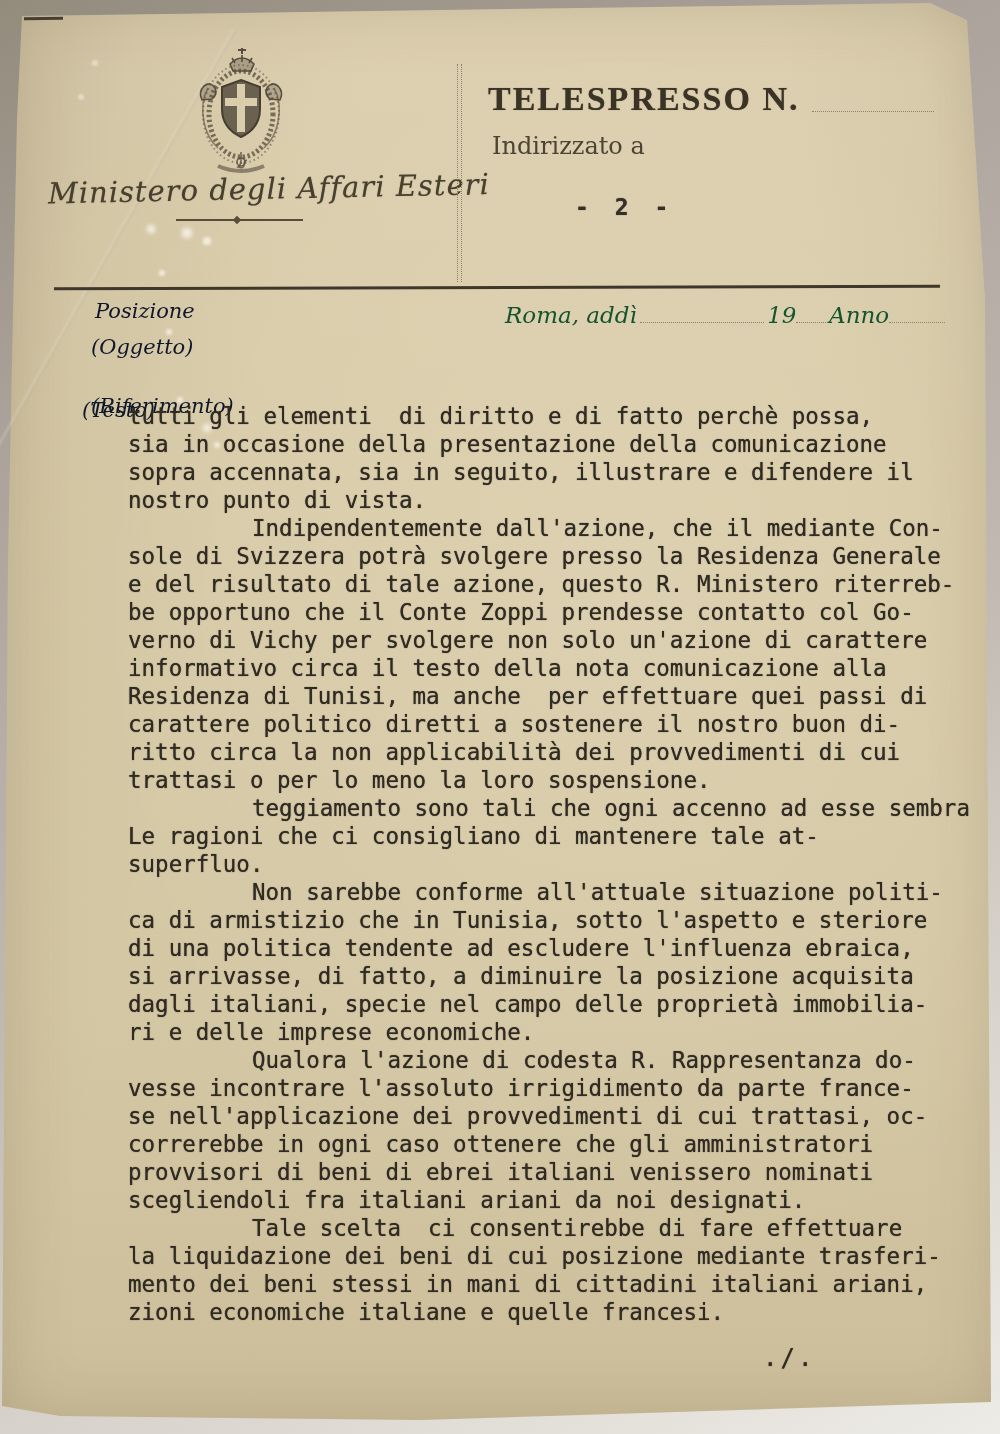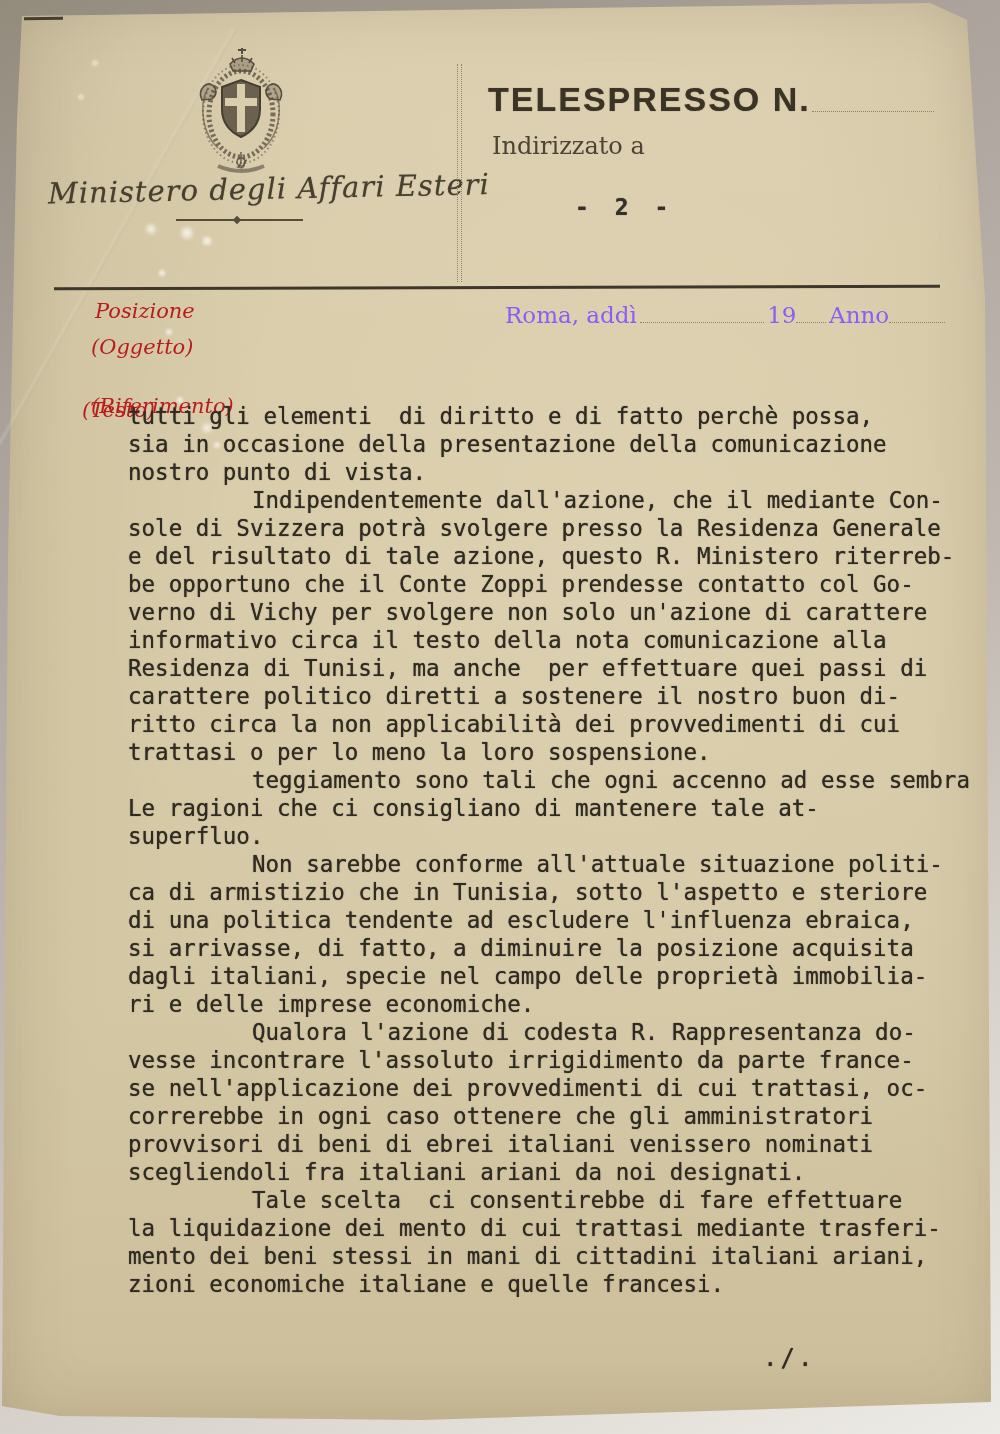--- a/index.html
+++ b/index.html
@@ -60,21 +60,21 @@
   .ministry-underline .diamond{
     position:absolute;left:58px;top:-2px;width:6px;height:6px;background:#564d3b;
     transform:rotate(45deg);
   }
   .vdots{
     position:absolute;left:457px;top:64px;height:218px;width:3px;
     border-left:1px dotted #8e8069;border-right:1px dotted #8e8069;
   }
   .telespresso{
     position:absolute;left:488px;top:80px;white-space:nowrap;
-    font-family:Liberation Sans, sans-serif;font-weight:bold;
+    font-family:Liberation Serif, serif;font-weight:bold;
     font-size:34px;letter-spacing:2px;color:#39322566;color:#3a3326;
     text-shadow:0 0 1px rgba(58,51,38,0.6);
   }
   .telespresso-dots{
     position:absolute;left:812px;top:110px;width:122px;height:1px;
     border-bottom:1px dotted #8e8069;
   }
   .indirizzato{
     position:absolute;left:492px;top:132px;
     font-size:24px;color:#4c4434;
@@ -85,29 +85,29 @@
     font-size:23px;font-weight:bold;letter-spacing:6px;color:#35302a;
     text-shadow:0 0 1px rgba(48,42,34,0.8);
   }
   .hrule{
     position:absolute;left:54px;top:286px;width:886px;height:2.5px;
     background:#3e372b;transform:rotate(-0.15deg);
   }
 
   
   .meta-label{
-    position:absolute;font-style:italic;font-size:21px;color:#b91c1c;white-space:nowrap;
+    position:absolute;font-style:italic;font-size:21px;color:#0f172a;white-space:nowrap;
   }
   .pos-label{left:95px;top:299px;}
   .ogg-label{left:91px;top:335px;}
   .rif-label{left:91px;top:371px;margin-top:23px;}
   .testo-label{left:82px;top:398px;}
   .dateline{
     position:absolute;left:505px;top:302px;width:440px;
-    font-size:23px;color:#8b5cf6;white-space:nowrap;
+    font-style:italic;font-size:23px;color:#14532d;white-space:nowrap;
     display:flex;align-items:baseline;
   }
   .dotted-fill{display:inline-block;border-bottom:1px dotted #8e8069;height:20px;}
   .fill-a{width:160px;}
   .fill-b{width:38px;}
   .fill-c{width:72px;}
   .dateline .gap{width:4px;}
 
   
   .body-text{
@@ -179,20 +179,21 @@
     <span class="dotted-fill fill-b"></span>
     <span class="gap"></span>
     <span>Anno</span>
     <span class="dotted-fill fill-c"></span>
   </div>
 
   <div class="body-text" id="body-text">
       <div class="para">
         <div class="tline">tutti gli elementi  di diritto e di fatto perchè possa,</div>
         <div class="tline">sia in occasione della presentazione della comunicazione</div>
+        <div class="tline">sopra accennata, sia in seguito, illustrare e difendere il</div>
         <div class="tline">nostro punto di vista.</div>
       </div>
       <div class="para indent">
         <div class="tline">Indipendentemente dall'azione, che il mediante Con-</div>
         <div class="tline">sole di Svizzera potrà svolgere presso la Residenza Generale</div>
         <div class="tline">e del risultato di tale azione, questo R. Ministero riterreb-</div>
         <div class="tline">be opportuno che il Conte Zoppi prendesse contatto col Go-</div>
         <div class="tline">verno di Vichy per svolgere non solo un'azione di carattere</div>
         <div class="tline">informativo circa il testo della nota comunicazione alla</div>
         <div class="tline">Residenza di Tunisi, ma anche  per effettuare quei passi di</div>
@@ -216,20 +217,20 @@
       <div class="para indent">
         <div class="tline">Qualora l'azione di codesta R. Rappresentanza do-</div>
         <div class="tline">vesse incontrare l'assoluto irrigidimento da parte france-</div>
         <div class="tline">se nell'applicazione dei provvedimenti di cui trattasi, oc-</div>
         <div class="tline">correrebbe in ogni caso ottenere che gli amministratori</div>
         <div class="tline">provvisori di beni di ebrei italiani venissero nominati</div>
         <div class="tline">scegliendoli fra italiani ariani da noi designati.</div>
       </div>
       <div class="para indent">
         <div class="tline">Tale scelta  ci consentirebbe di fare effettuare</div>
-        <div class="tline">la liquidazione dei mento di cui trattasi mediante trasferi-</div>
+        <div class="tline">la liquidazione dei beni di cui posizione mediante trasferi-</div>
         <div class="tline">mento dei beni stessi in mani di cittadini italiani ariani,</div>
         <div class="tline">zioni economiche italiane e quelle francesi.</div>
       </div>
     </div>
 
   <div class="continuation">./.</div>
 </div>
 
 </body></html>

